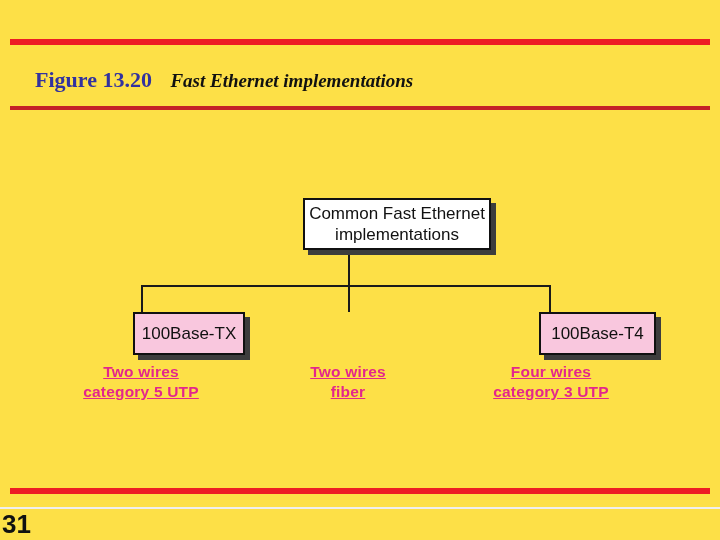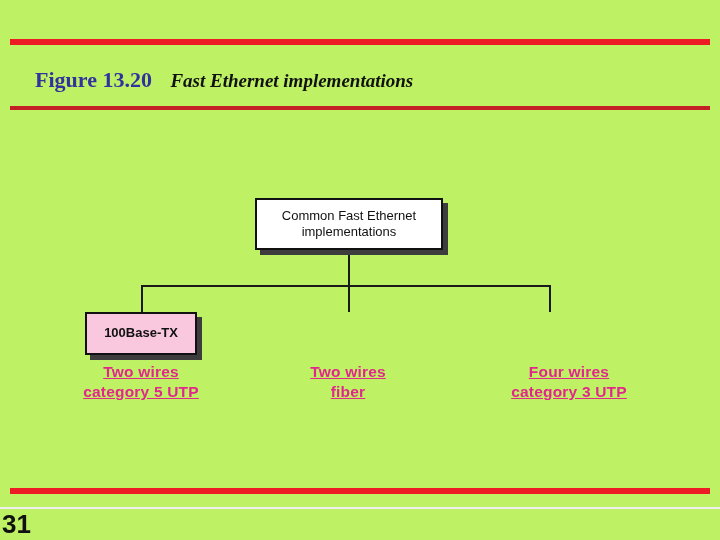--- a/index.html
+++ b/index.html
@@ -1,17 +1,17 @@
 <!DOCTYPE html>
 <html style="--accent_red: #ed1c24; --rule_red_dark: #c42127; --title_blue: #32329f; --box_pink: #f9c7de; --caption_magenta: #e3268c; --shadow_gray: #3d3d3d; --line_black: #1a1a1a;"><head>
 <meta charset="utf-8">
 <style>
   html,body{margin:0;padding:0;background:#fff;}
   .slide{
-    position:relative;width:720px;height:540px;background:#bef264;
+    position:relative;width:720px;height:540px;background:#fde047;
     font-family:"Liberation Sans",sans-serif;overflow:hidden;
   }
   .rule{position:absolute;}
   .rule-top{left:10px;top:39px;width:700px;height:6px;background:var(--accent_red);}
   .rule-mid{left:10px;top:106px;width:700px;height:4px;background:var(--rule_red_dark);}
   .rule-bottom{left:10px;top:488px;width:700px;height:6px;background:var(--accent_red);}
   .rule-faint{left:0px;top:507px;width:720px;height:2px;background:#efefef;}
 
   .title-row{position:absolute;left:35px;top:67px;white-space:nowrap;}
   .figure-label{
@@ -20,43 +20,43 @@
   }
   .figure-title{
     font-family:"Liberation Serif",serif;font-weight:bold;font-style:italic;
     font-size:19px;color:#111;margin-left:14px;
   }
 
   .node{
     position:absolute;display:flex;align-items:center;justify-content:center;
     border:2px solid #111;box-shadow:5px 5px 0 var(--shadow_gray);
     text-align:center;color:#111;box-sizing:border-box;
-    font-size:13px;line-height:1.25;white-space:pre-line;
+    font-size:17px;line-height:1.25;white-space:pre-line;margin-left:48px;
   }
   .root-box{left:255px;top:198px;width:188px;height:52px;background:#ffffff;}
-  .child-box{top:312px;height:43px;background:var(--box_pink);font-weight:bold;}
+  .child-box{top:312px;height:43px;background:var(--box_pink);}
   .child-0{left:85px;width:112px;}
   .child-1{left:290px;width:117px;}
   .child-2{left:491px;width:117px;}
 
   .connector{position:absolute;background:var(--line_black);}
   .conn-root-v{left:348px;top:250px;width:2px;height:36px;}
   .conn-h{left:141px;top:285px;width:410px;height:2px;}
   .conn-drop-0{left:141px;top:285px;width:2px;height:27px;}
   .conn-drop-1{left:348px;top:285px;width:2px;height:27px;}
   .conn-drop-2{left:549px;top:285px;width:2px;height:27px;}
 
   .caption{
     position:absolute;top:362px;width:180px;text-align:center;
     color:var(--caption_magenta);font-size:15.5px;line-height:20px;
     white-space:pre-line;font-weight:bold;letter-spacing:0.2px;text-decoration:underline;
   }
   .caption-0{left:51px;}
   .caption-1{left:258px;}
-  .caption-2{left:479px;}
+  .caption-2{left:461px;}
 
   .page-number{
     position:absolute;left:2px;top:509px;color:#111;
     font-size:26px;font-weight:bold;
   }
 </style>
 </head>
 <body>
 
 <div class="slide">
@@ -73,20 +73,21 @@
   <div class="connector conn-root-v"></div>
   <div class="connector conn-h"></div>
   <div class="connector conn-drop-0"></div>
   <div class="connector conn-drop-1"></div>
   <div class="connector conn-drop-2"></div>
 
   <div class="node root-box">Common Fast Ethernet
 implementations</div>
 
   <div class="node child-box child-0">100Base-TX</div>
+  <div class="node child-box child-2">100Base-T4</div>
 
   <div class="caption caption-0">Two wires
 category 5 UTP</div>
   <div class="caption caption-1">Two wires
 fiber</div>
   <div class="caption caption-2">Four  wires
 category 3 UTP</div>
 
   <div class="rule rule-bottom"></div>
   <div class="rule rule-faint"></div>

